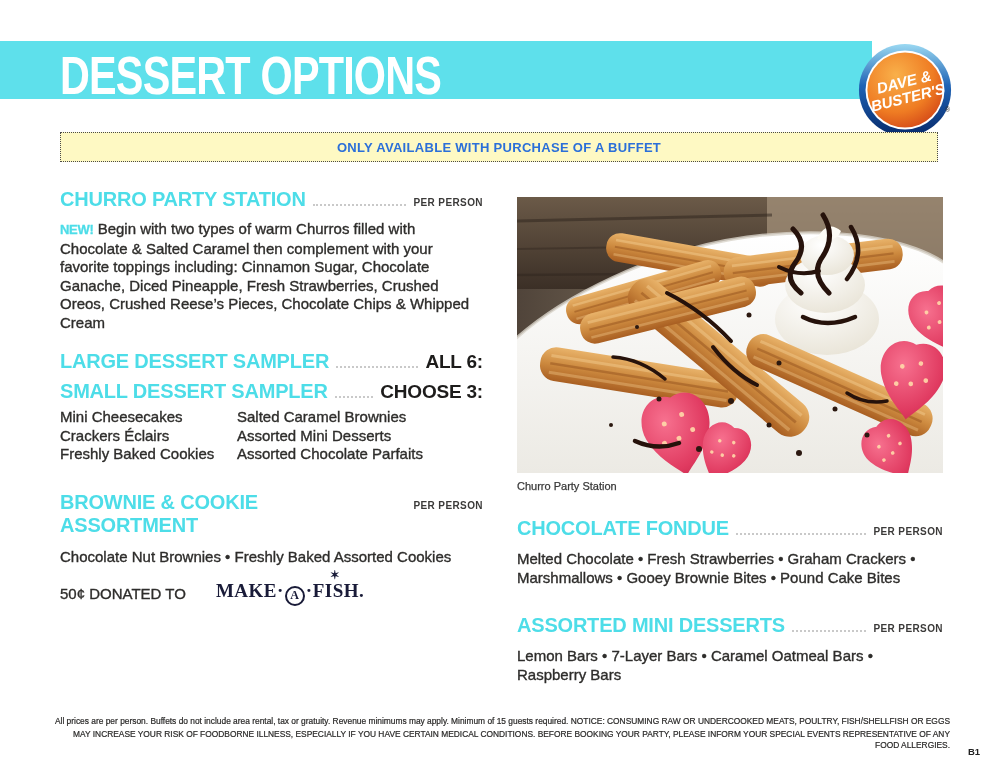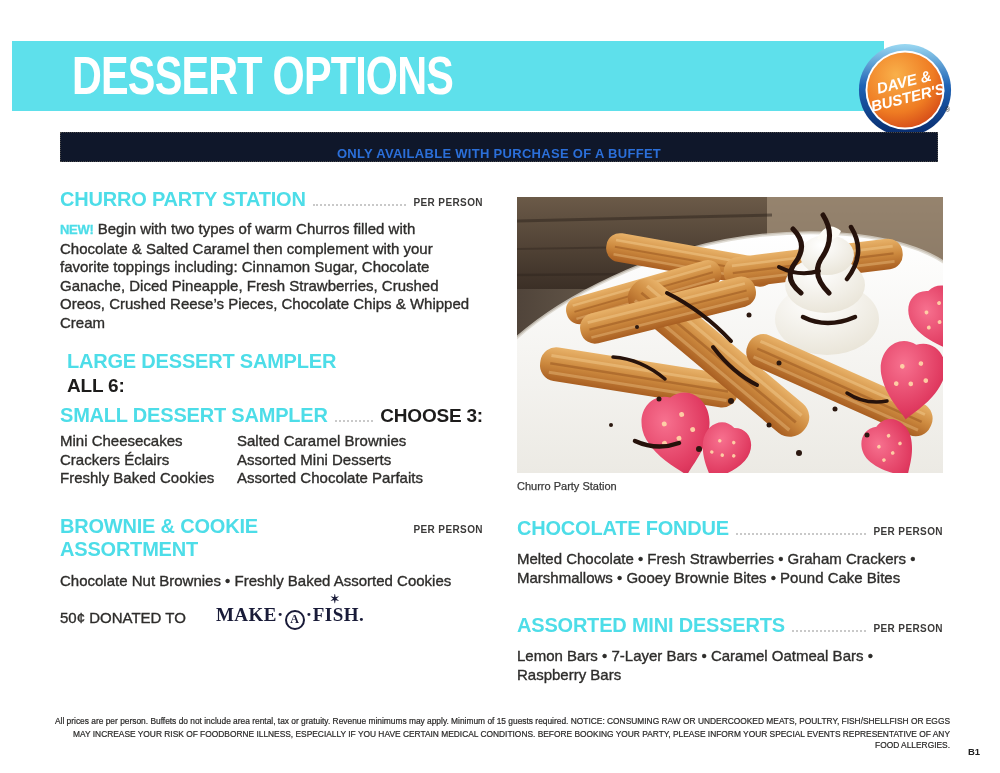--- a/index.html
+++ b/index.html
@@ -1,48 +1,48 @@
 <!DOCTYPE html>
 <html><head>
 <meta charset="utf-8">
 <style>
   html,body { margin:0; padding:0; }
   body { width:1000px; height:773px; background:#ffffff; position:relative; overflow:hidden;
          font-family:"Liberation Sans", sans-serif; color:#2e2d2b; }
 
   
-  .banner { position:absolute; left:12px; top:41px; width:872px; height:70px; background:#5ee0eb; }
+  .banner { position:absolute; left:0; top:41px; width:872px; height:58px; background:#5ee0eb; }
   .banner h1 { position:absolute; left:60px; top:0; margin:0; line-height:70px;
                font-size:53px; font-weight:700; letter-spacing:-1px; color:#ffffff;
                transform:scaleX(0.78); transform-origin:left center; white-space:nowrap; }
   .logo-wrap { position:absolute; left:858px; top:43px; width:94px; height:94px; }
   .logo-reg { position:absolute; left:87px; top:63px; font-size:7px; color:#333; }
 
   .note-box { position:absolute; left:60px; top:132px; width:878px; height:30px;
-              border:1.5px dotted #4a4a4a; background:#0f172a; display:flex;
-              align-items:flex-end; justify-content:center; box-sizing:border-box; }
+              border:1.5px dotted #4a4a4a; background:#fef9c3; display:flex;
+              align-items:center; justify-content:center; box-sizing:border-box; }
   .note-box span { font-size:13px; font-weight:700; letter-spacing:0.3px; color:#2b6fd9; }
 
   
   .col-left  { position:absolute; left:60px;  top:188px; width:423px; }
   .col-right { position:absolute; left:517px; top:197px; width:426px; }
 
   .mi-head { display:flex; align-items:baseline; }
   .mi-head h2 { margin:0; font-size:20px; font-weight:700; letter-spacing:-0.2px; color:#4dd dde8; }
   .mi-head h2, .cyan { color:#4ddde8; }
   .leader { flex:1; display:inline-block; height:0; border-bottom:2px dotted #c9c9c9; margin:0 7px; }
   .pp  { font-size:10px; font-weight:700; letter-spacing:0.4px; color:#3b3a39; white-space:nowrap; }
   .big { font-size:19px; font-weight:700; letter-spacing:-0.2px; color:#1d1c1b; white-space:nowrap; }
 
   .desc { margin:9px 0 0 0; font-size:15px; line-height:18.5px; color:#2e2d2b;
           -webkit-text-stroke:0.35px #2e2d2b; }
   .badge { color:#4ddde8; font-weight:700; font-size:13px; letter-spacing:-0.3px;
            -webkit-text-stroke:0.3px #4ddde8; }
 
-  .head-l { margin-top:18px;flex-direction:column; }
+  .head-l { margin-top:18px; }
   .head-s { margin-top:7px; }
   .choose-label { margin-top:13px; font-size:14px; font-weight:700; letter-spacing:-0.2px; color:#1d1c1b; }
   .opts { display:flex; margin-top:5px; }
   .opts ul { list-style:none; margin:0; padding:0; }
   .opts ul.c1 { width:177px; }
   .opts li { font-size:15px; line-height:18.6px; color:#2e2d2b; -webkit-text-stroke:0.35px #2e2d2b; }
 
   .head-brownie { margin-top:27px; }
   .donation-row { margin-top:14px; display:flex; align-items:center; }
   .donate-text { font-size:15px; -webkit-text-stroke:0.35px #2e2d2b; }

